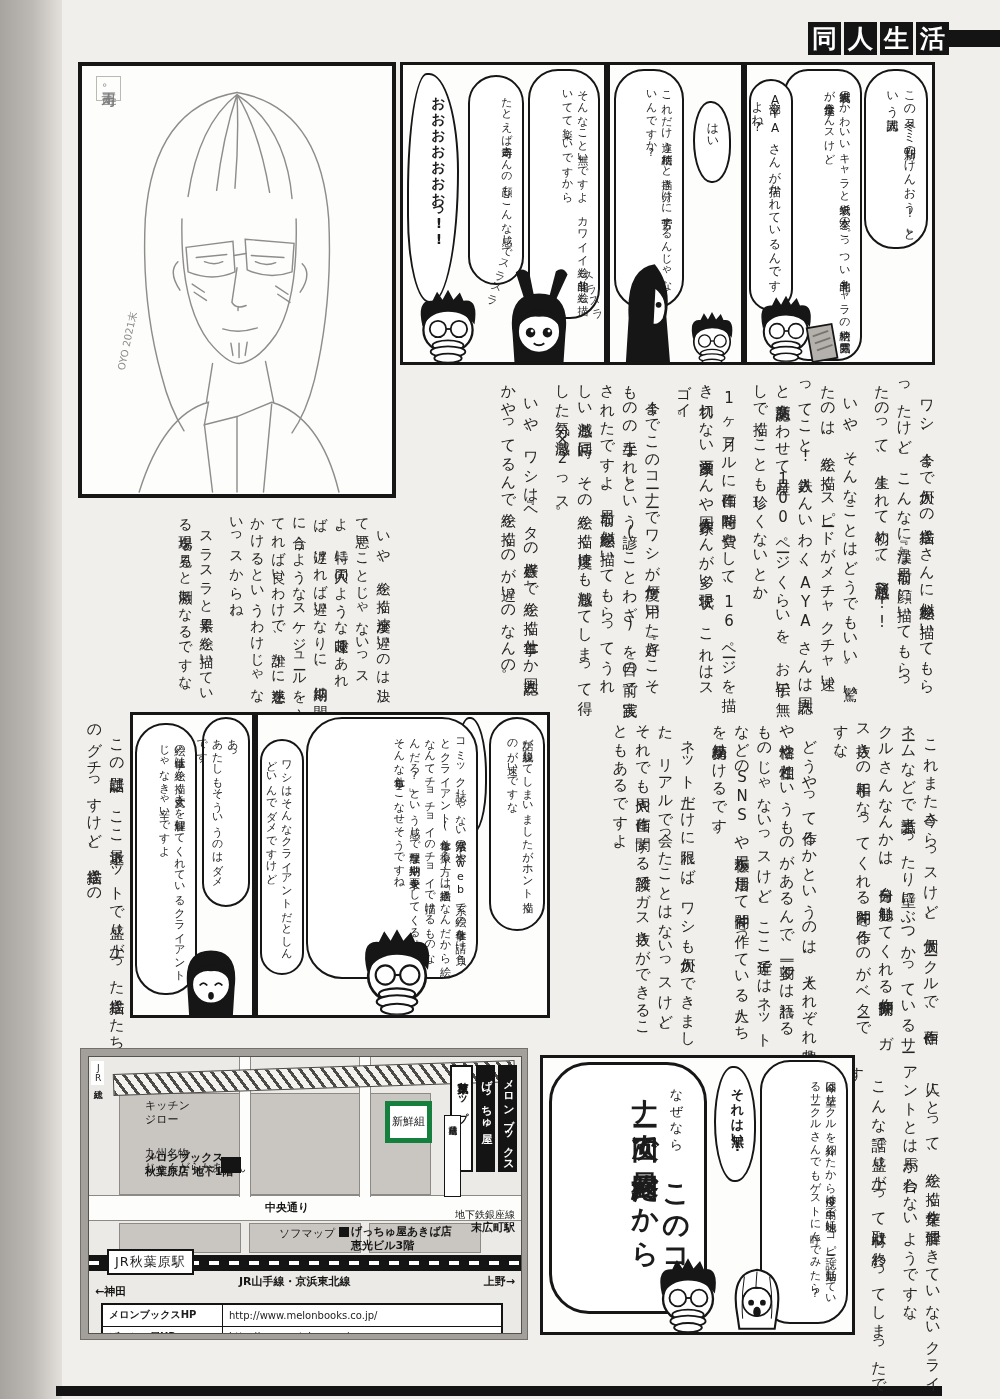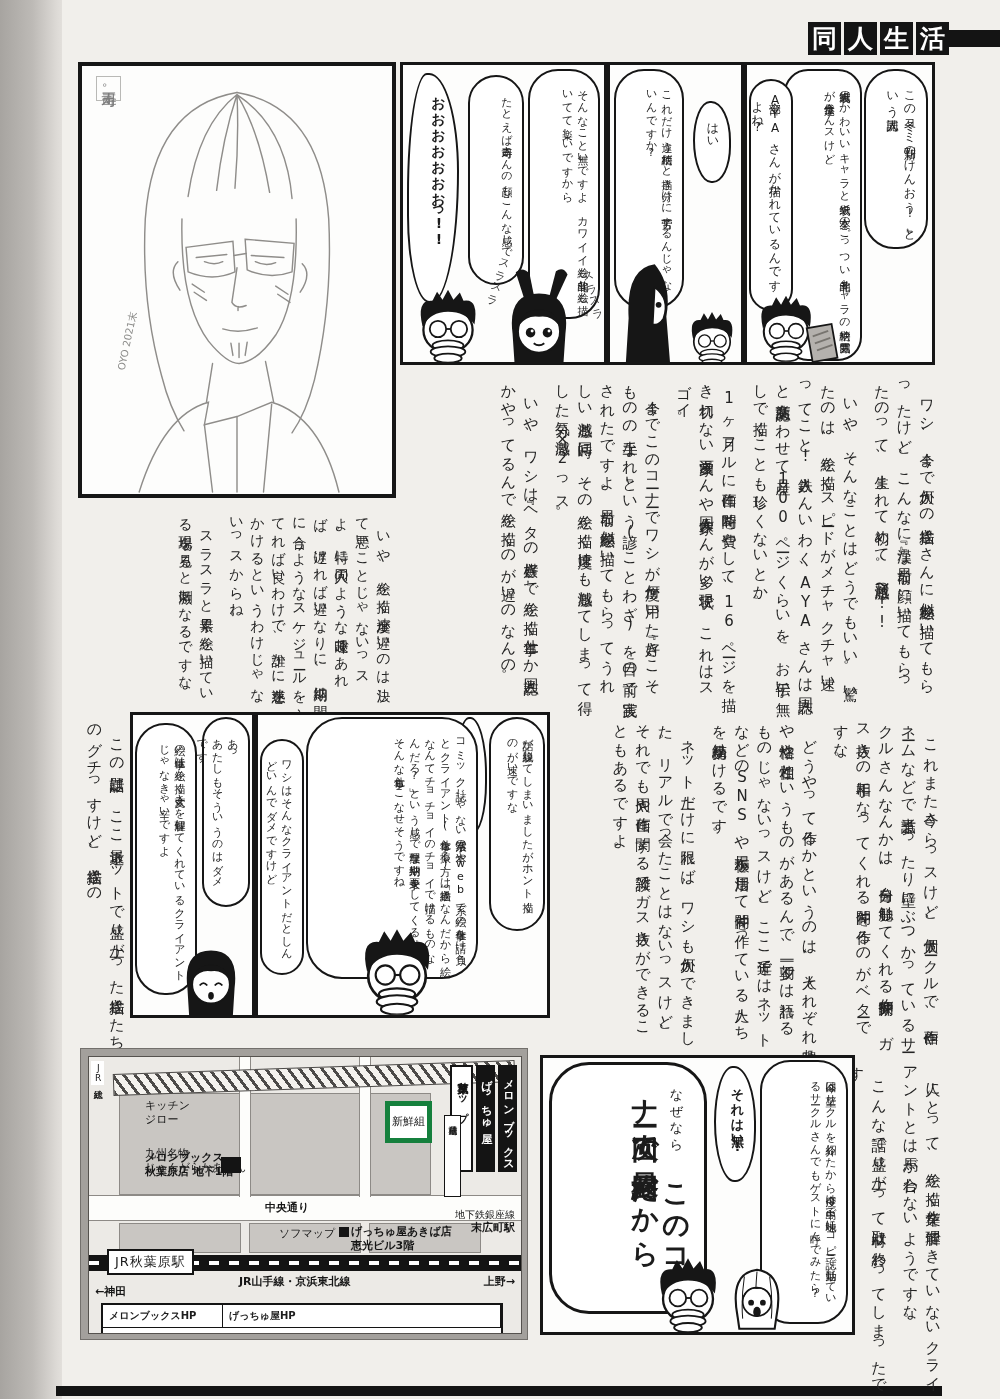--- a/index.html
+++ b/index.html
@@ -311,17 +311,18 @@
     <div class="rail">
         <i></i>
       </div>
     <div class="station-box" style="left:18px;top:192px;">JR秋葉原駅</div>
     <div class="mlabel b" style="left:150px;top:218px;">JR山手線・京浜東北線</div>
     <div class="mlabel b" style="left:6px;top:228px;">←神田</div>
     <div class="mlabel b" style="right:6px;top:218px;margin-left:12px;">上野→</div>
 
     <div class="hpbox">
       <div class="lbl">メロンブックスHP</div>
+      <div>http://www.melonbooks.co.jp/</div>
       <div class="lbl">げっちゅ屋HP</div>
       <div>http://www.getchu.com/</div>
     </div>
   </div>
 </div>
 
 </body></html>

